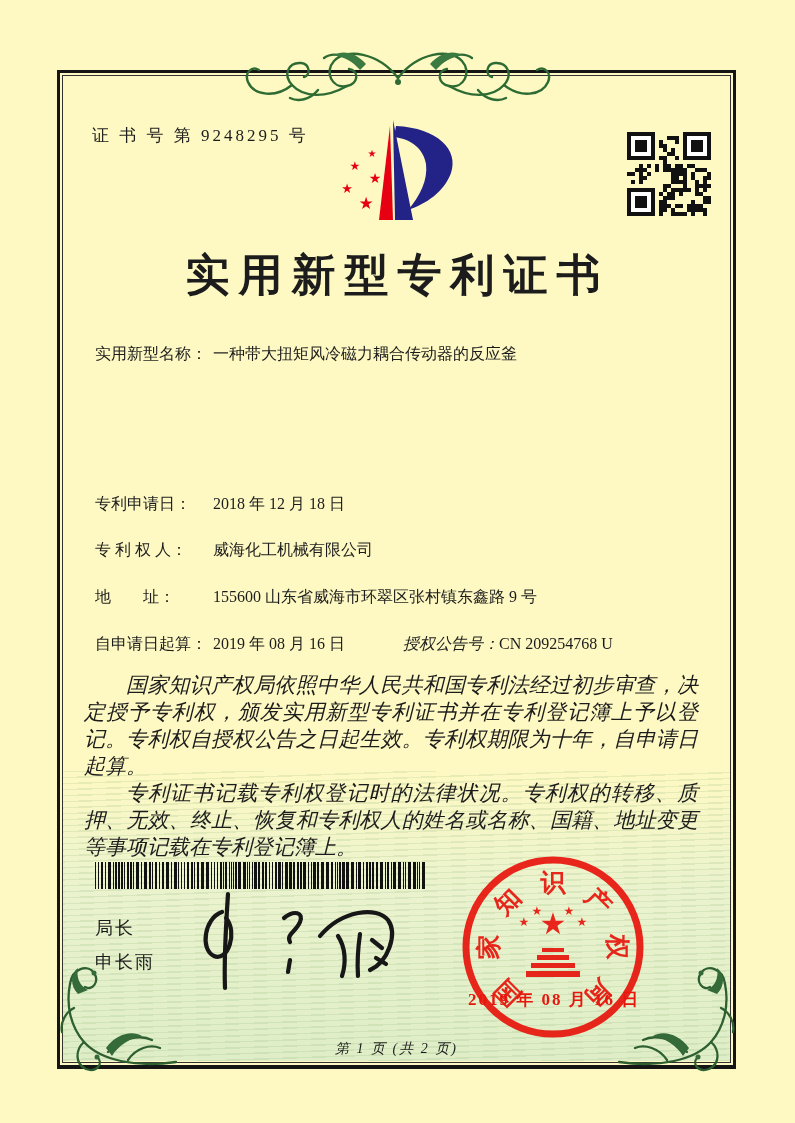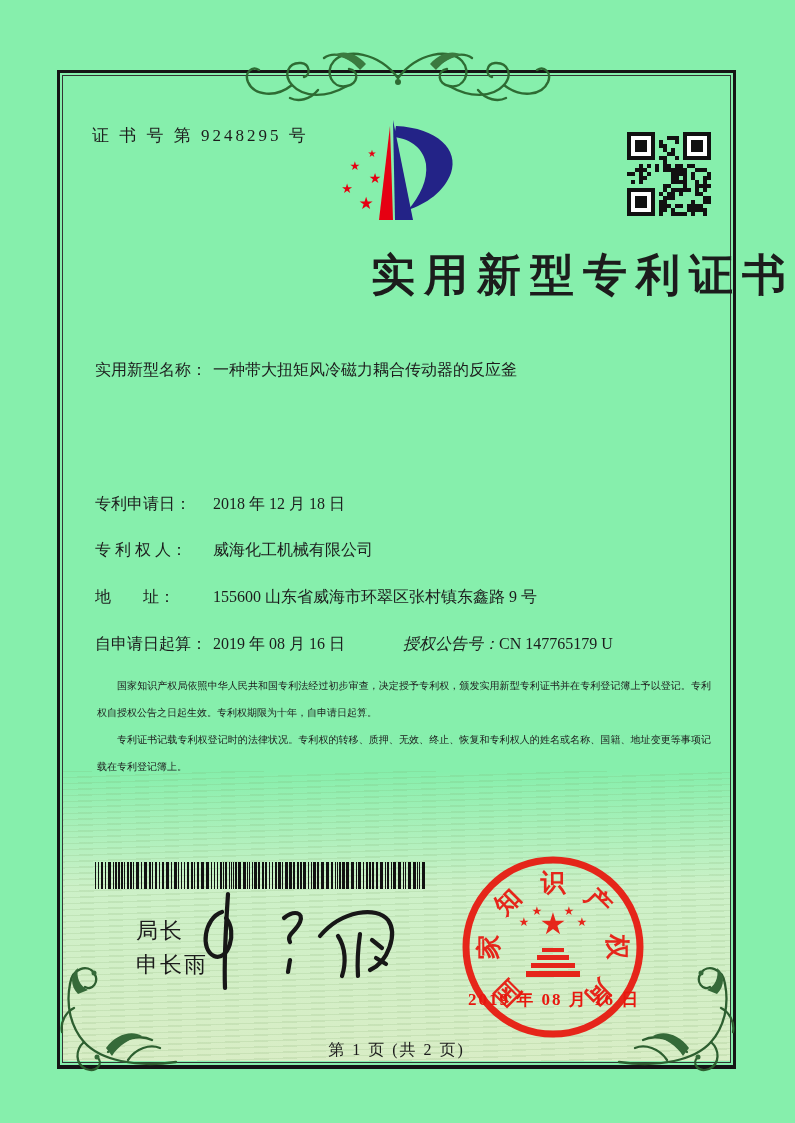--- a/index.html
+++ b/index.html
@@ -1,35 +1,35 @@
 <!DOCTYPE html>
 <html><head>
 <meta charset="utf-8">
 <style>
   html,body{margin:0;padding:0;background:#888;}
-  .page{position:relative;width:795px;height:1123px;background:#86efac;overflow:hidden;
+  .page{position:relative;width:795px;height:1123px;background:#fef9c3;overflow:hidden;
         font-family:"Liberation Serif","DejaVu Serif",serif;color:#1c1c1c;margin:0 auto;}
   .frame{position:absolute;left:57px;top:70px;width:679px;height:999px;
          border:3px solid #151515;border-bottom-width:4px;box-sizing:border-box;}
   .frame::after{content:"";position:absolute;inset:2px;border:1px solid #333;pointer-events:none;}
   .green-wash{position:absolute;left:3px;right:3px;bottom:4px;height:290px;
     background:
       repeating-linear-gradient(178deg, rgba(120,165,100,0.16) 0 1.5px, rgba(255,255,255,0) 1.5px 6px),
       linear-gradient(to bottom, rgba(228,241,209,0) 0%, rgba(228,241,209,0.75) 40%, rgba(221,237,199,0.95) 100%);}
   .abs{position:absolute;}
   .cert-no{left:92px;top:124px;font-size:17px;letter-spacing:3px;}
-  .title{left:0;top:246px;width:795px;text-align:right;font-size:44px;font-weight:bold;letter-spacing:9px;}
+  .title{left:0;top:246px;width:795px;text-align:center;font-size:44px;font-weight:bold;letter-spacing:9px;}
   .fieldrow{left:95px;width:616px;font-size:16px;white-space:nowrap;}
   .fieldrow .lab{display:inline-block;width:118px;}
   .fieldrow .lab2{display:inline-block;font-style:italic;}
   .grant-gap{display:inline-block;width:58px;}
-  .legal{left:97px;top:672px;width:614px;font-size:10px;line-height:27px;text-align:justify;}
+  .legal{left:84px;top:672px;width:614px;font-size:21px;line-height:27px;text-align:justify;font-style:italic;}
   .legal p{margin:0;text-indent:2em;}
-  .officials{font-size:22px;letter-spacing:2px;margin-left:41px;}
-  .page-info{left:57px;top:1040px;width:679px;text-align:center;font-size:16px;letter-spacing:2px;}
+  .officials{font-size:18px;letter-spacing:2px;}
+  .page-info{left:57px;top:1040px;width:679px;text-align:center;font-size:14px;letter-spacing:2px;font-style:italic;}
   .back-note{left:0;top:1086px;width:795px;text-align:center;font-size:15px;letter-spacing:3px;color:#222;}
   .seal-date{left:468px;top:988px;font-size:17px;font-weight:600;letter-spacing:2px;z-index:6;}
   .flourish-top{left:198px;top:44px;z-index:3;}
   .corner{z-index:3;}
   svg{display:block;}
 </style>
 </head>
 <body>
 
 <div class="page">
@@ -231,34 +231,34 @@
       <rect x="62" y="6" width="28" height="28" fill="#111"></rect>
       <rect x="66" y="10" width="20" height="20" fill="#fff"></rect>
       <rect x="70" y="14" width="12" height="12" fill="#111"></rect>
       <rect x="6" y="62" width="28" height="28" fill="#111"></rect>
       <rect x="10" y="66" width="20" height="20" fill="#fff"></rect>
       <rect x="14" y="70" width="12" height="12" fill="#111"></rect>
     </svg>
 
   <div class="abs title">实用新型专利证书</div>
 
-  <div class="abs fieldrow" style="top:360px">
+  <div class="abs fieldrow" style="top:344px">
     <span class="lab">实用新型名称：</span><span>一种带大扭矩风冷磁力耦合传动器的反应釜</span>
   </div>
   <div class="abs fieldrow" style="top:494px">
     <span class="lab">专利申请日：</span><span>2018 年 12 月 18 日</span>
   </div>
   <div class="abs fieldrow" style="top:540px">
     <span class="lab">专 利 权 人：</span><span>威海化工机械有限公司</span>
   </div>
   <div class="abs fieldrow" style="top:587px">
     <span class="lab">地　　址：</span><span>155600 山东省威海市环翠区张村镇东鑫路 9 号</span>
   </div>
   <div class="abs fieldrow" style="top:634px">
-    <span class="lab">自申请日起算：</span><span>2019 年 08 月 16 日</span><span class="grant-gap"></span><span class="lab2">授权公告号：</span><span>CN 147765179 U</span>
+    <span class="lab">自申请日起算：</span><span>2019 年 08 月 16 日</span><span class="grant-gap"></span><span class="lab2">授权公告号：</span><span>CN 209254768 U</span>
   </div>
 
   <div class="abs legal">
     <p>国家知识产权局依照中华人民共和国专利法经过初步审查，决定授予专利权，颁发实用新型专利证书并在专利登记簿上予以登记。专利权自授权公告之日起生效。专利权期限为十年，自申请日起算。</p>
     <p>专利证书记载专利权登记时的法律状况。专利权的转移、质押、无效、终止、恢复和专利权人的姓名或名称、国籍、地址变更等事项记载在专利登记簿上。</p>
   </div>
 
   <svg class="abs" style="left:95px;top:862px" id="barcode" width="335" height="27" viewBox="0 0 335 27">
       <rect x="0" y="0" width="1" height="27" fill="#111"></rect>
       <rect x="3" y="0" width="1" height="27" fill="#111"></rect>

